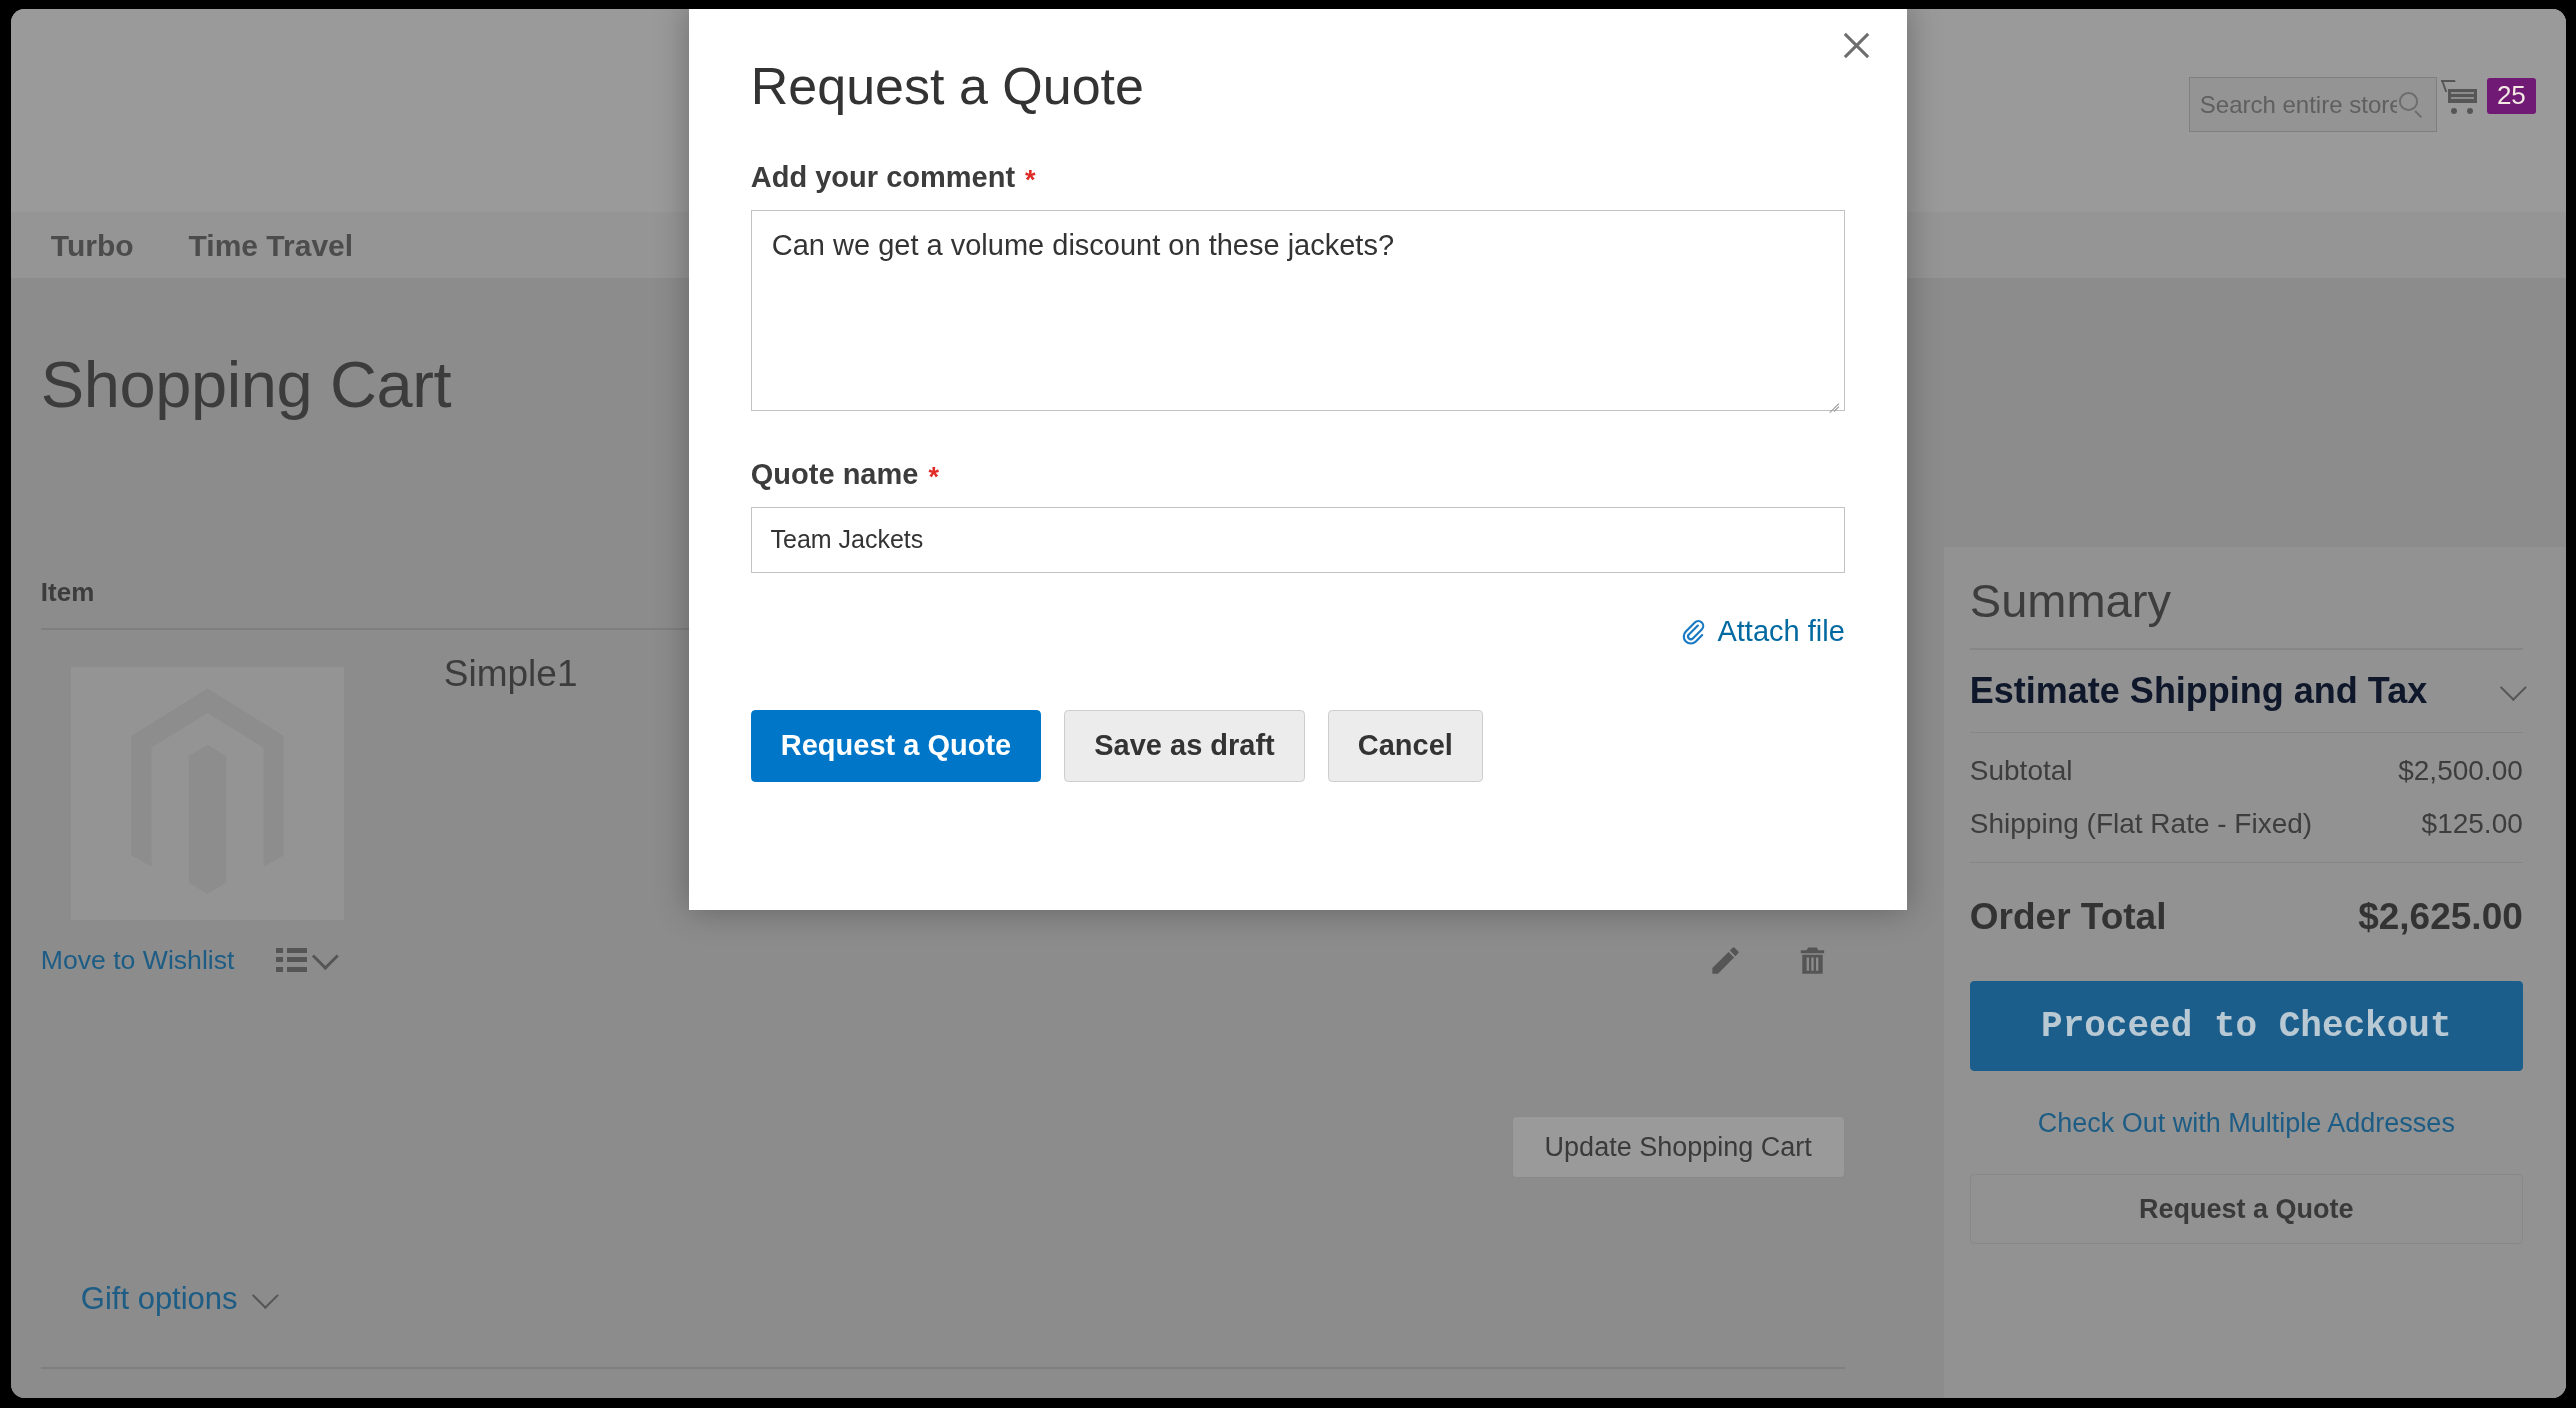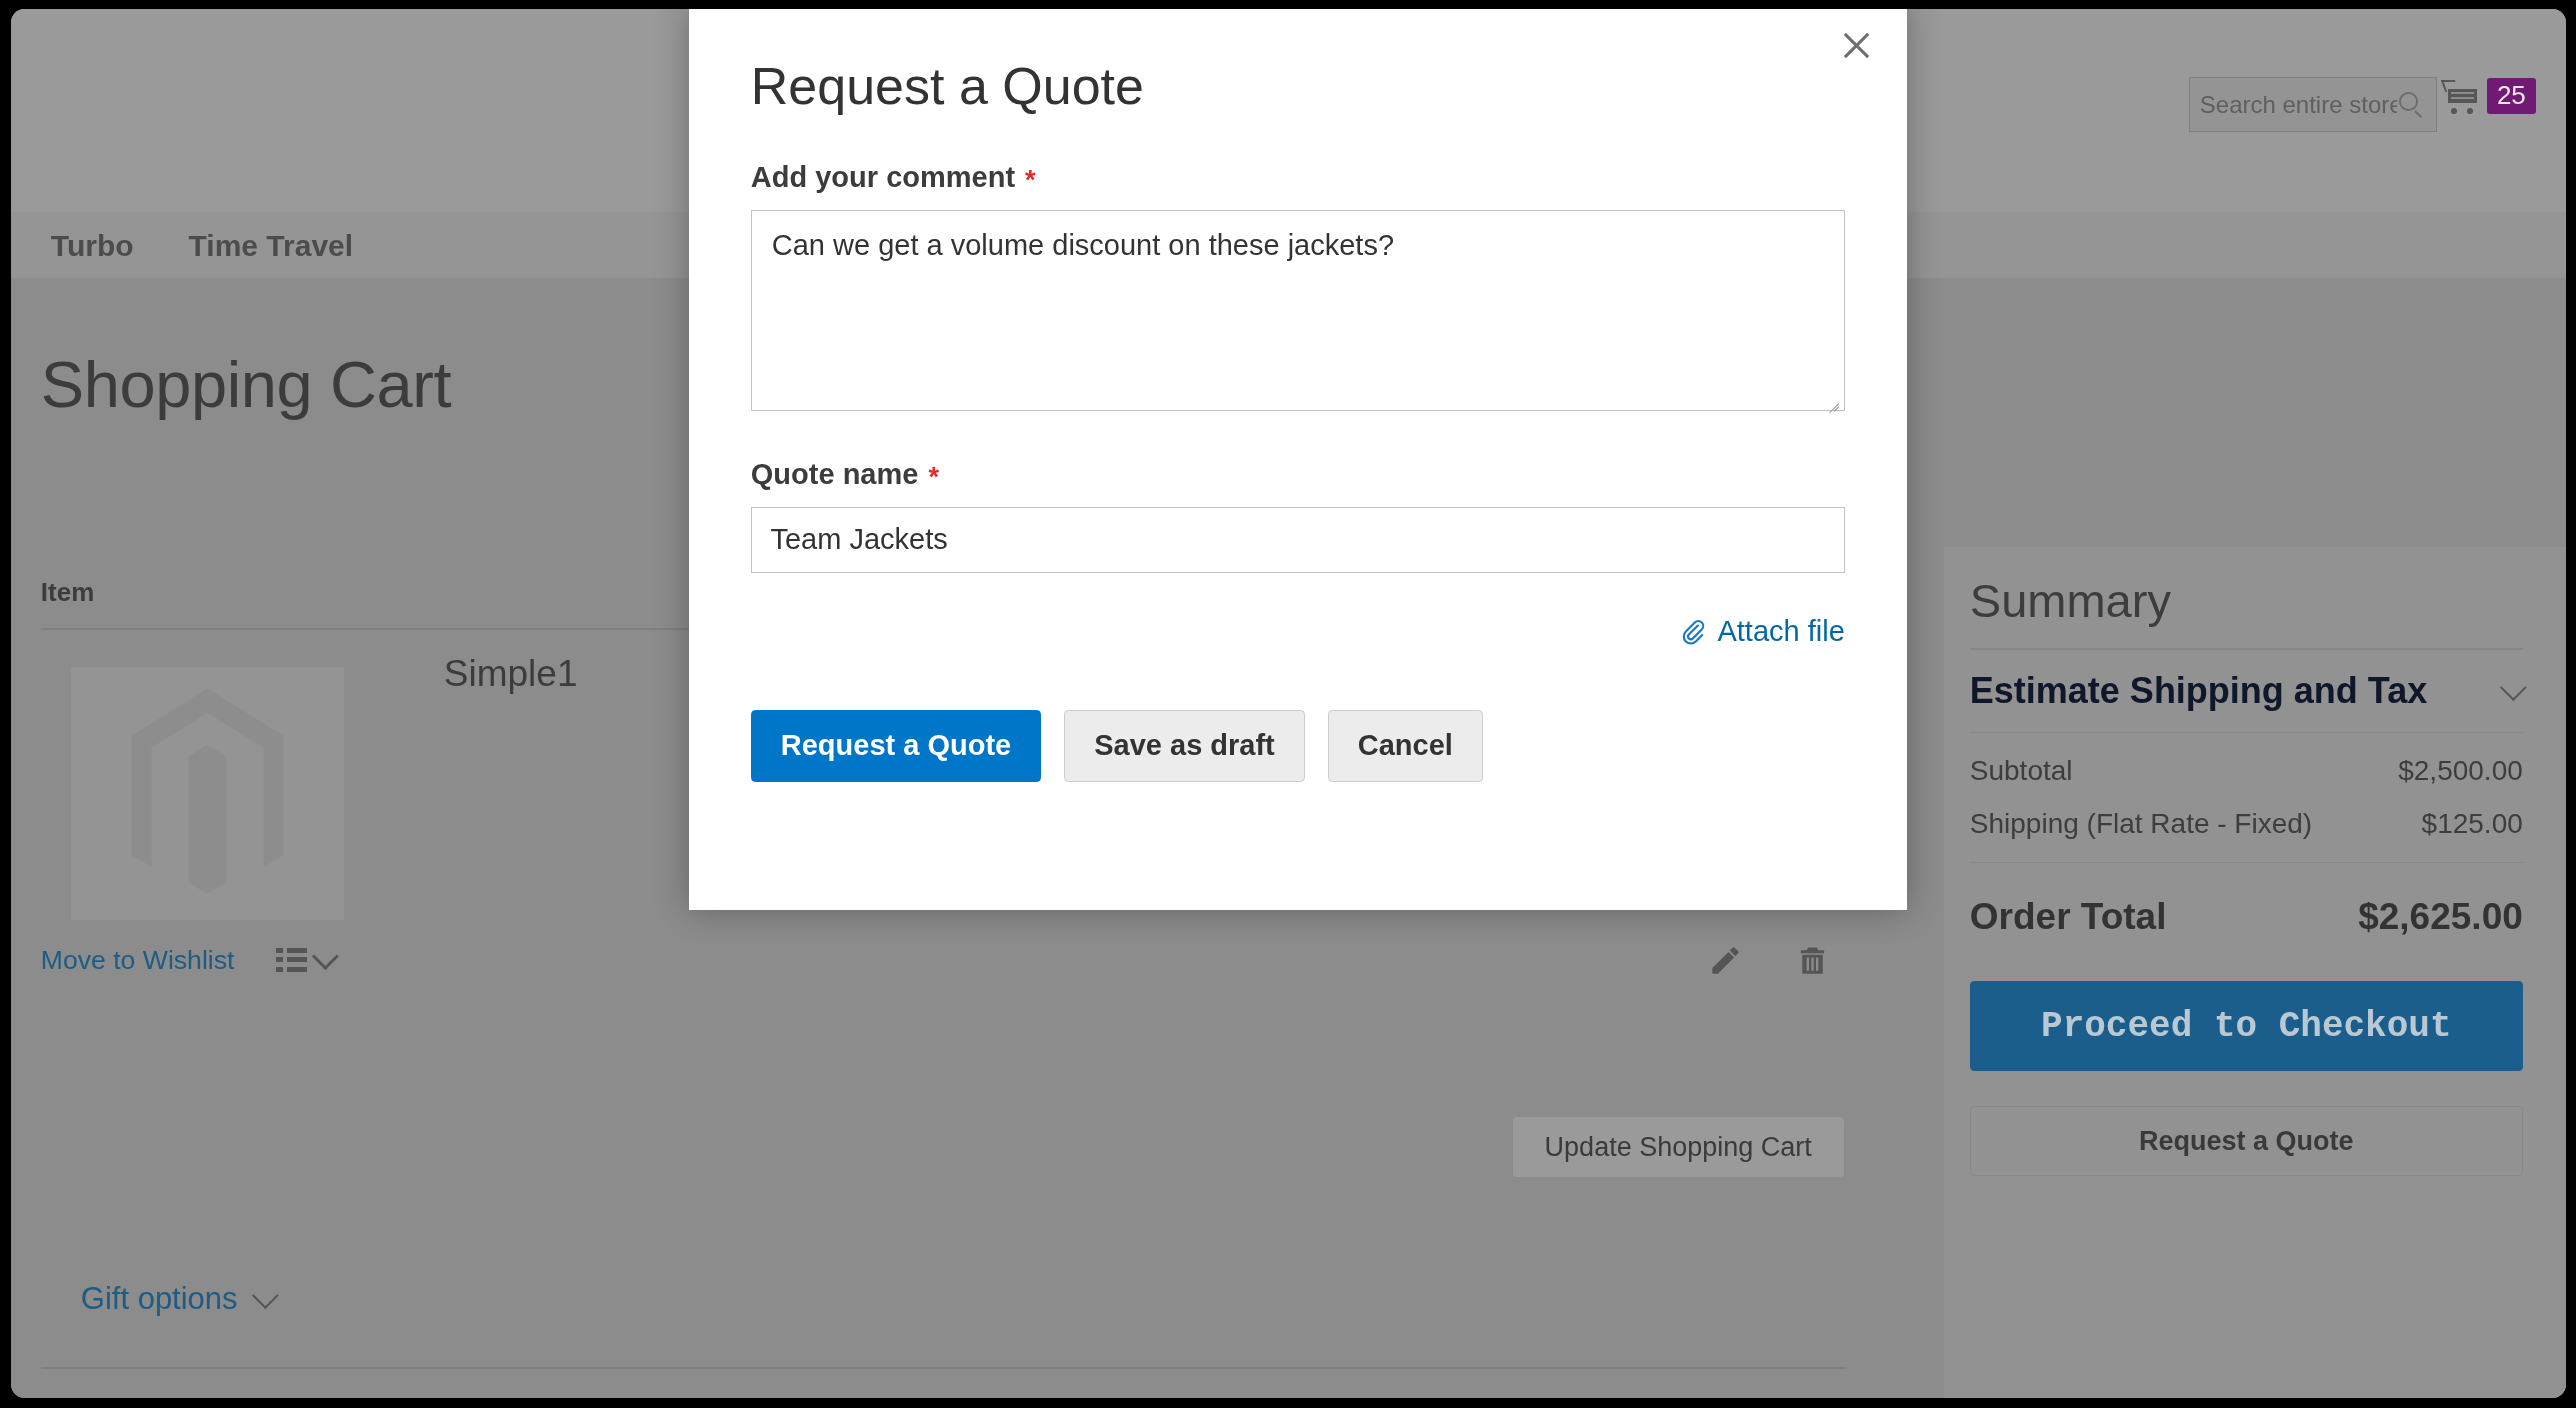--- a/index.html
+++ b/index.html
@@ -264,21 +264,21 @@
     pointer-events:none;
   }
   #resize-grip i {
     position:absolute; right:0; background:#8f8f8f; height:1.4px; transform-origin:right center;
     transform: rotate(-45deg);
   }
 
   #quote-name-input {
     width:100%; height:66px;
     border:1.4px solid #c2c2c2; background:#fff;
-    font-size:29px; color:#333; font-weight:300;
+    font-size:25px; color:#333; font-weight:300;
     padding: 0 18.7px; font-family:"Liberation Sans", sans-serif;
   }
 
   #attach-row {
     display:flex; justify-content:flex-end; align-items:center;
     margin-top: 42px; gap:11.5px;
   }
   #attach-link {
     font-size:29px; color:#0369a1; font-weight:300;
   }
@@ -404,20 +404,21 @@
         <span>$125.00</span>
       </div>
       <div class="sum-rule"></div>
 
       <div class="sum-total">
         <span>Order Total</span>
         <span>$2,625.00</span>
       </div>
 
       <button id="checkout-btn">Proceed to Checkout</button>
+      <a id="multi-address-link">Check Out with Multiple Addresses</a>
       <button id="sidebar-quote-btn">Request a Quote</button>
     </div>
 
   </div>
 
   <div id="modal">
 
     <div id="modal-close">
       <span></span>
         <span></span>

